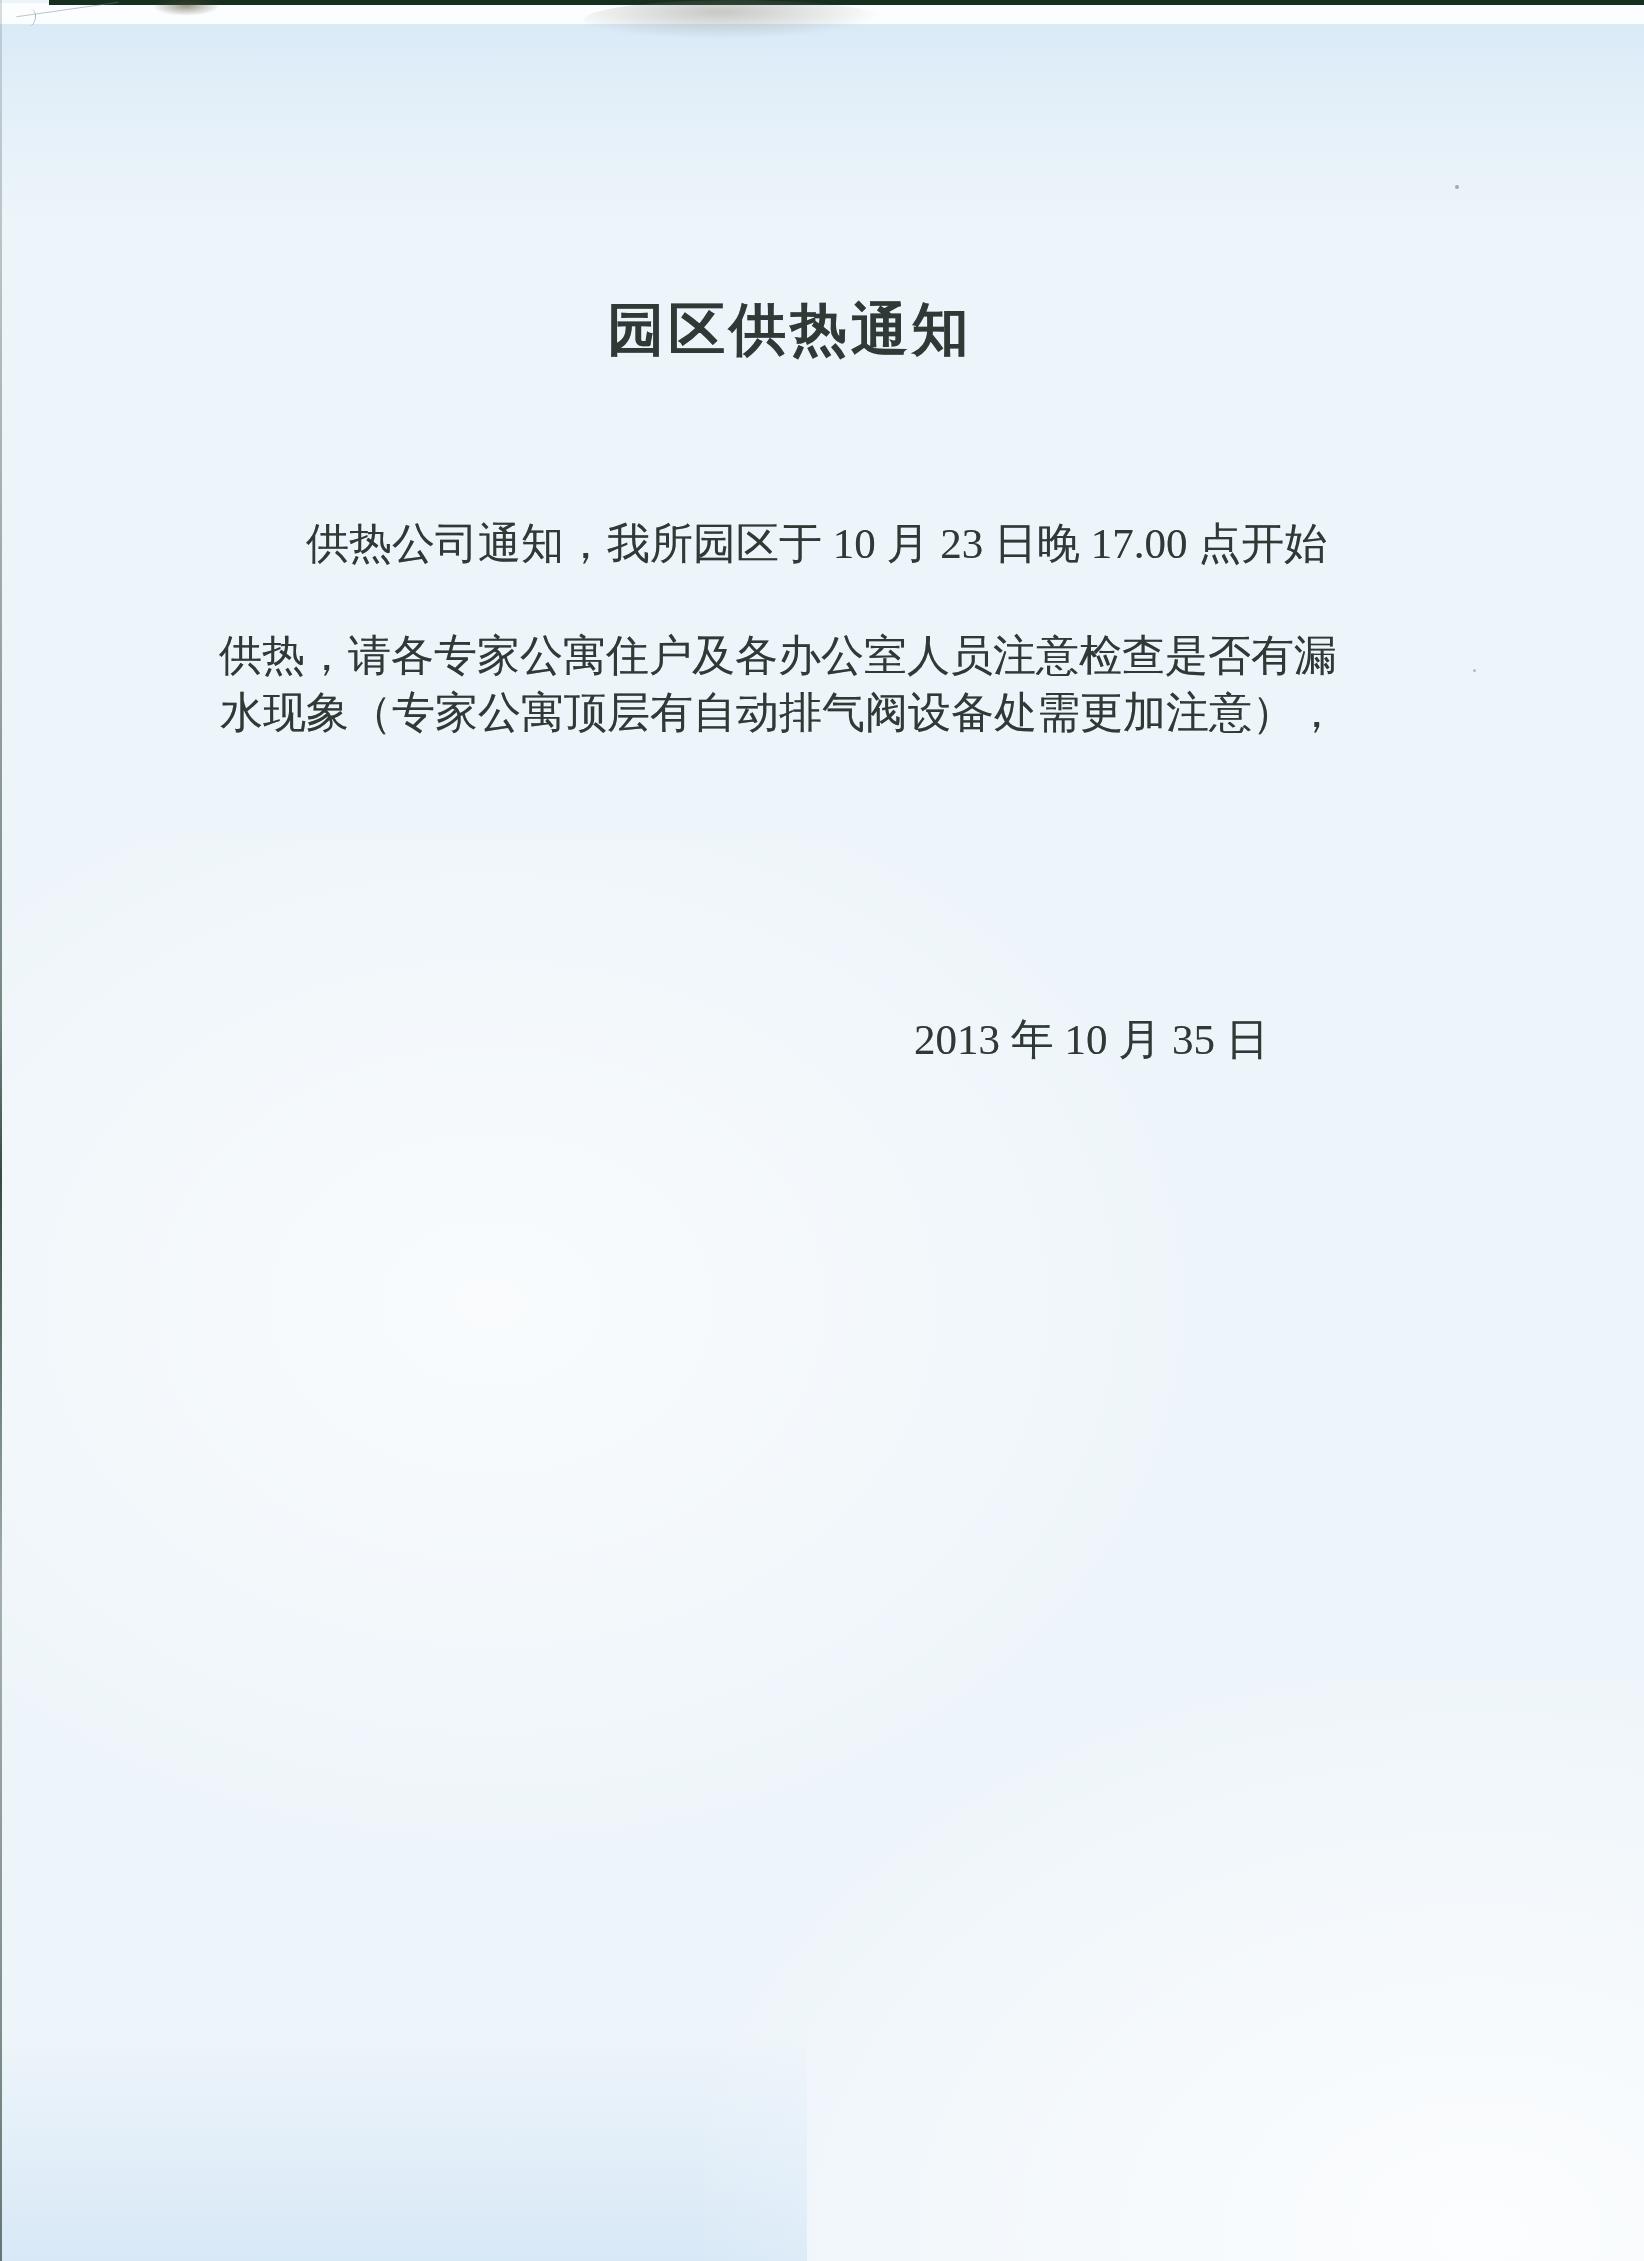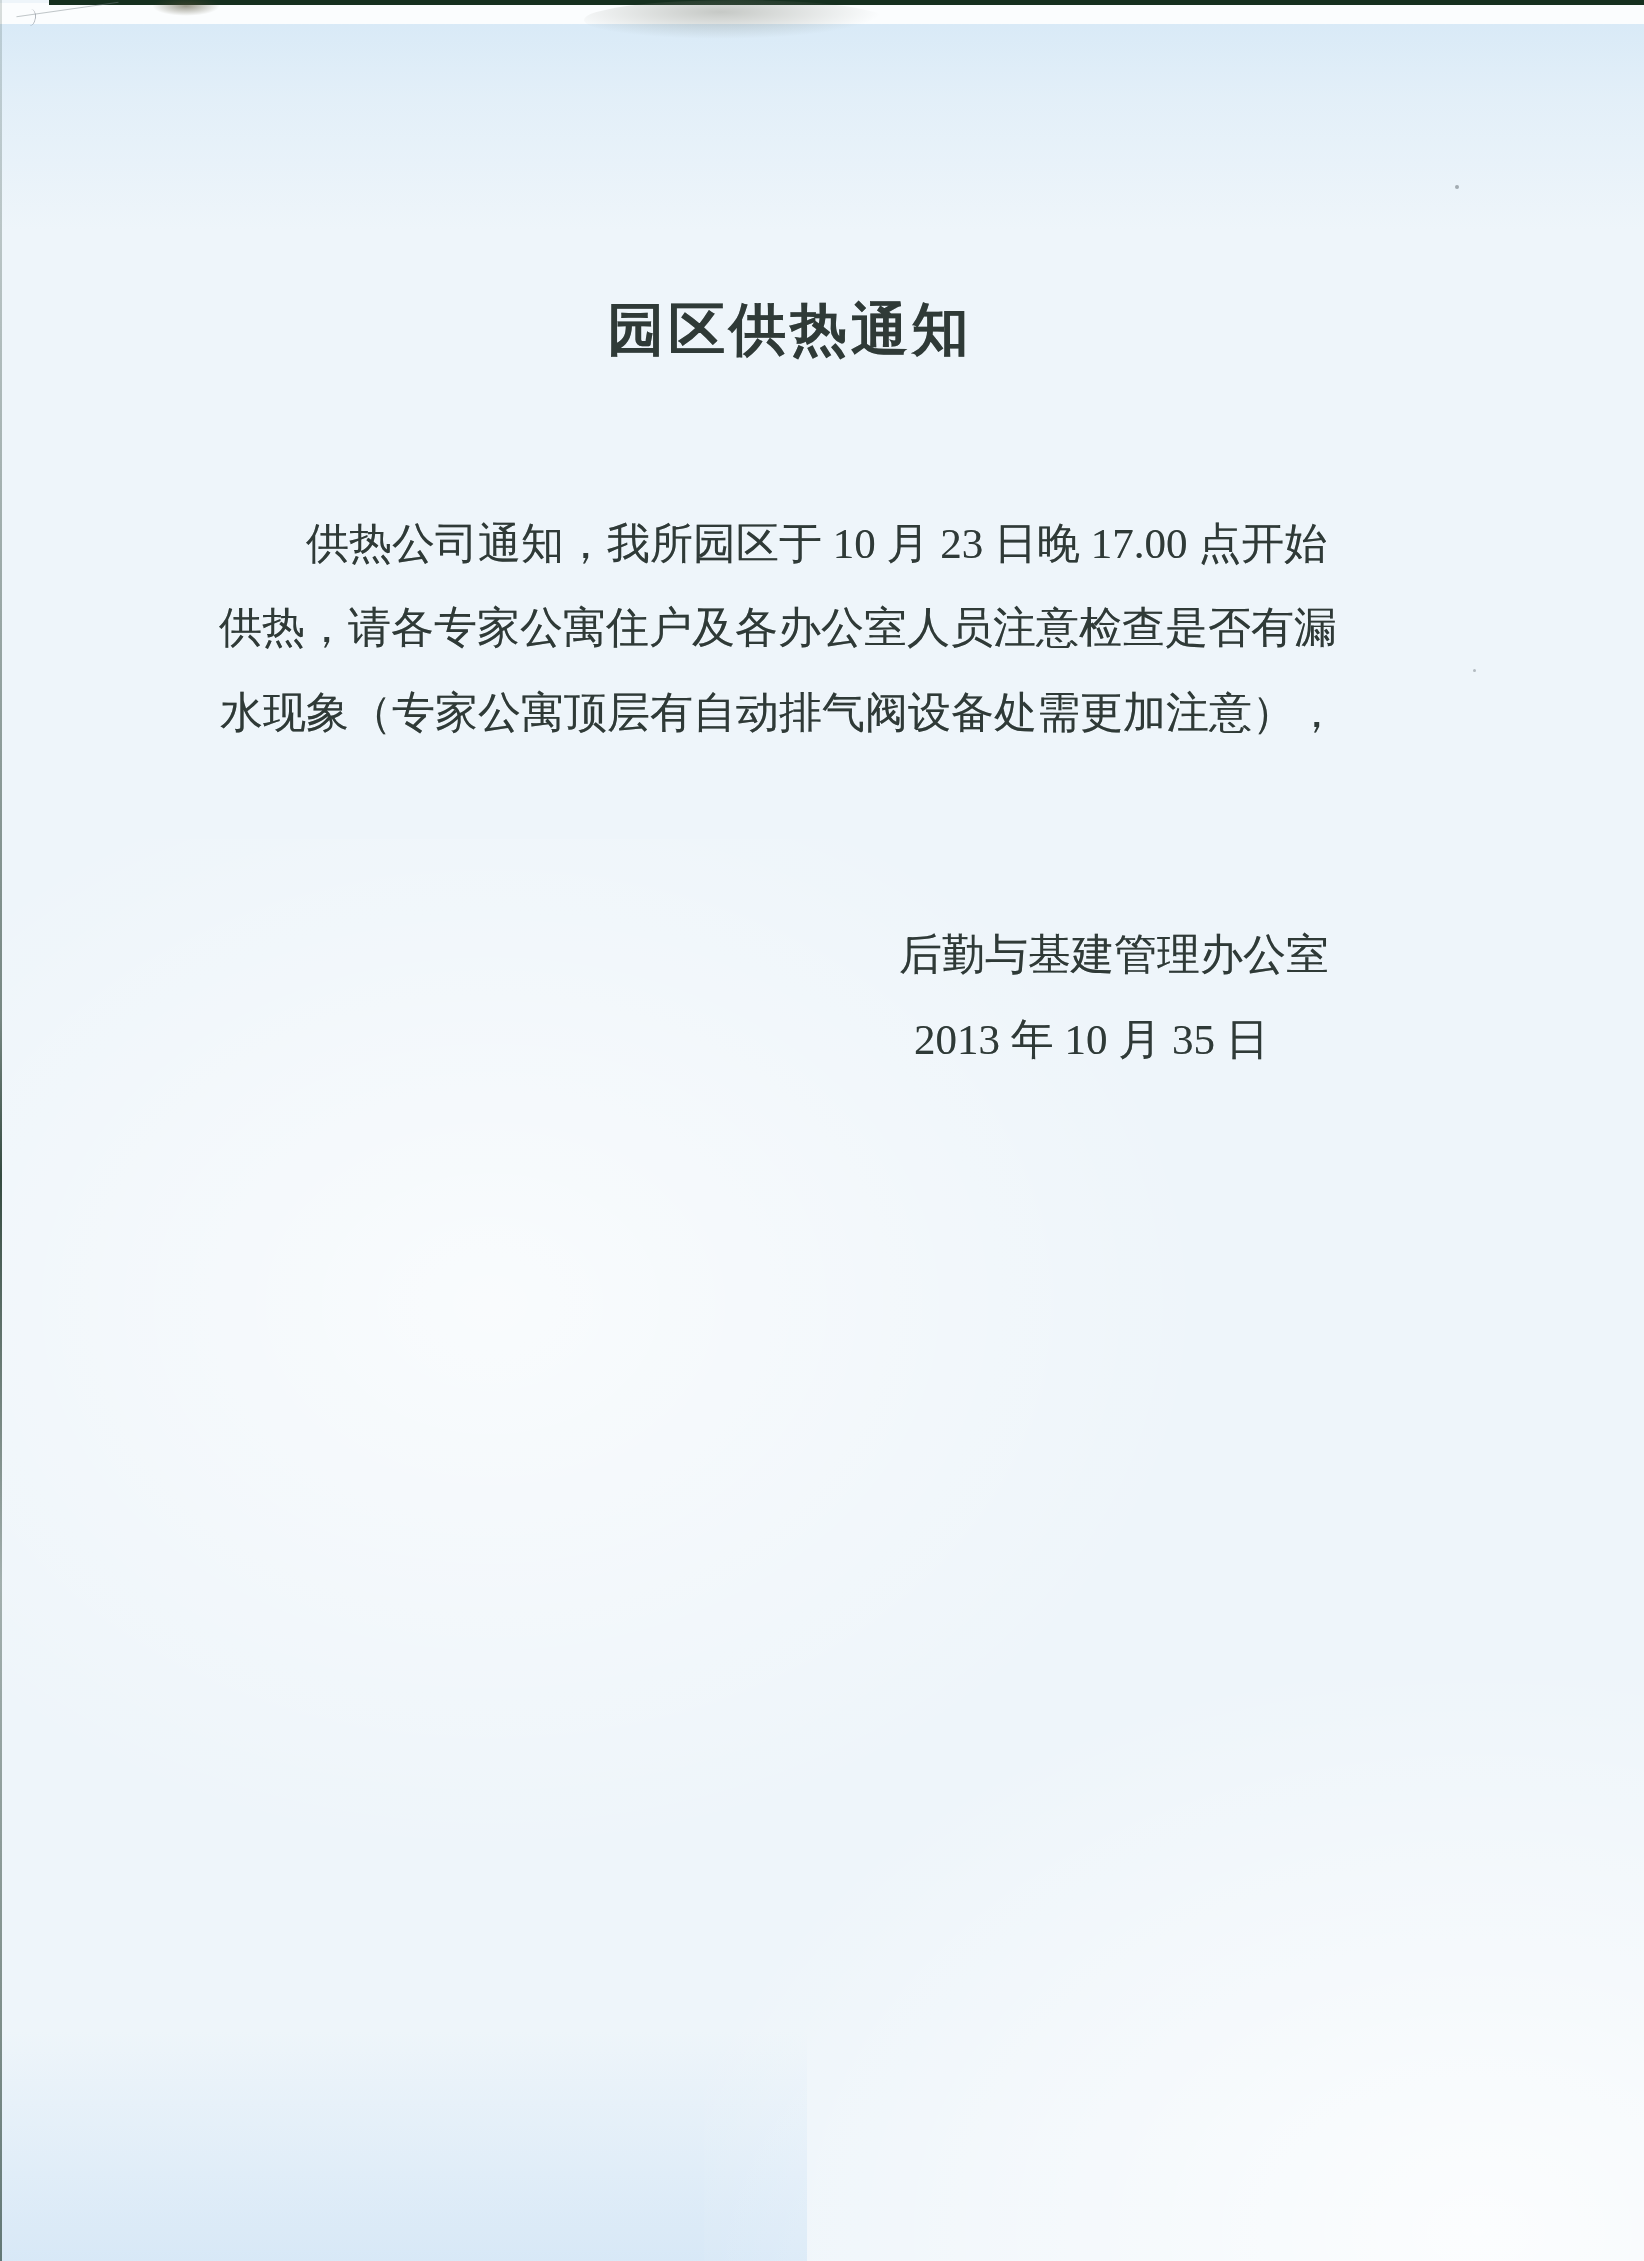--- a/index.html
+++ b/index.html
@@ -92,21 +92,21 @@
     position: absolute;
     top: 301px; left: 0; width: 1580px;
     text-align: center;
     font-size: 57px;
     font-weight: bold;
     letter-spacing: 3.9px;
     margin: 0;
   }
   .body-line { position: absolute; font-size: 43px; }
   .line-1 { top: 479px; left: 306px; text-align: right; }
-  .line-2 { top: 563px; left: 219px; }
+  .line-2 { top: 591px; left: 219px; }
   .line-3 { top: 648px; left: 220px; }
   .line-4 { top: 732px; left: 220px; }
   .signature-line { position: absolute; top: 890px; left: 899px; font-size: 43px; }
   .date-line      { position: absolute; top: 975px; left: 914px; font-size: 43px; }
 </style>
 </head>
 <body>
 
 <div class="page">
 
@@ -127,18 +127,17 @@
 
   <h1 class="ink doc-title">园区供热通知</h1>
 
   <p class="ink body-line line-1">供热公司通知，我所园区于 10 月 23 日晚 17.00 点开始</p>
 
   <p class="ink body-line line-2">供热，请各专家公寓住户及各办公室人员注意检查是否有漏</p>
 
   <p class="ink body-line line-3">水现象（专家公寓顶层有自动排气阀设备处需更加注意），</p>
 
 
-  <p class="ink signature-line">后勤与基建管理办公室</p>
 
   <p class="ink date-line">2013 年 10 月 35 日</p>
 
 </div>
 
 
 </body></html>

